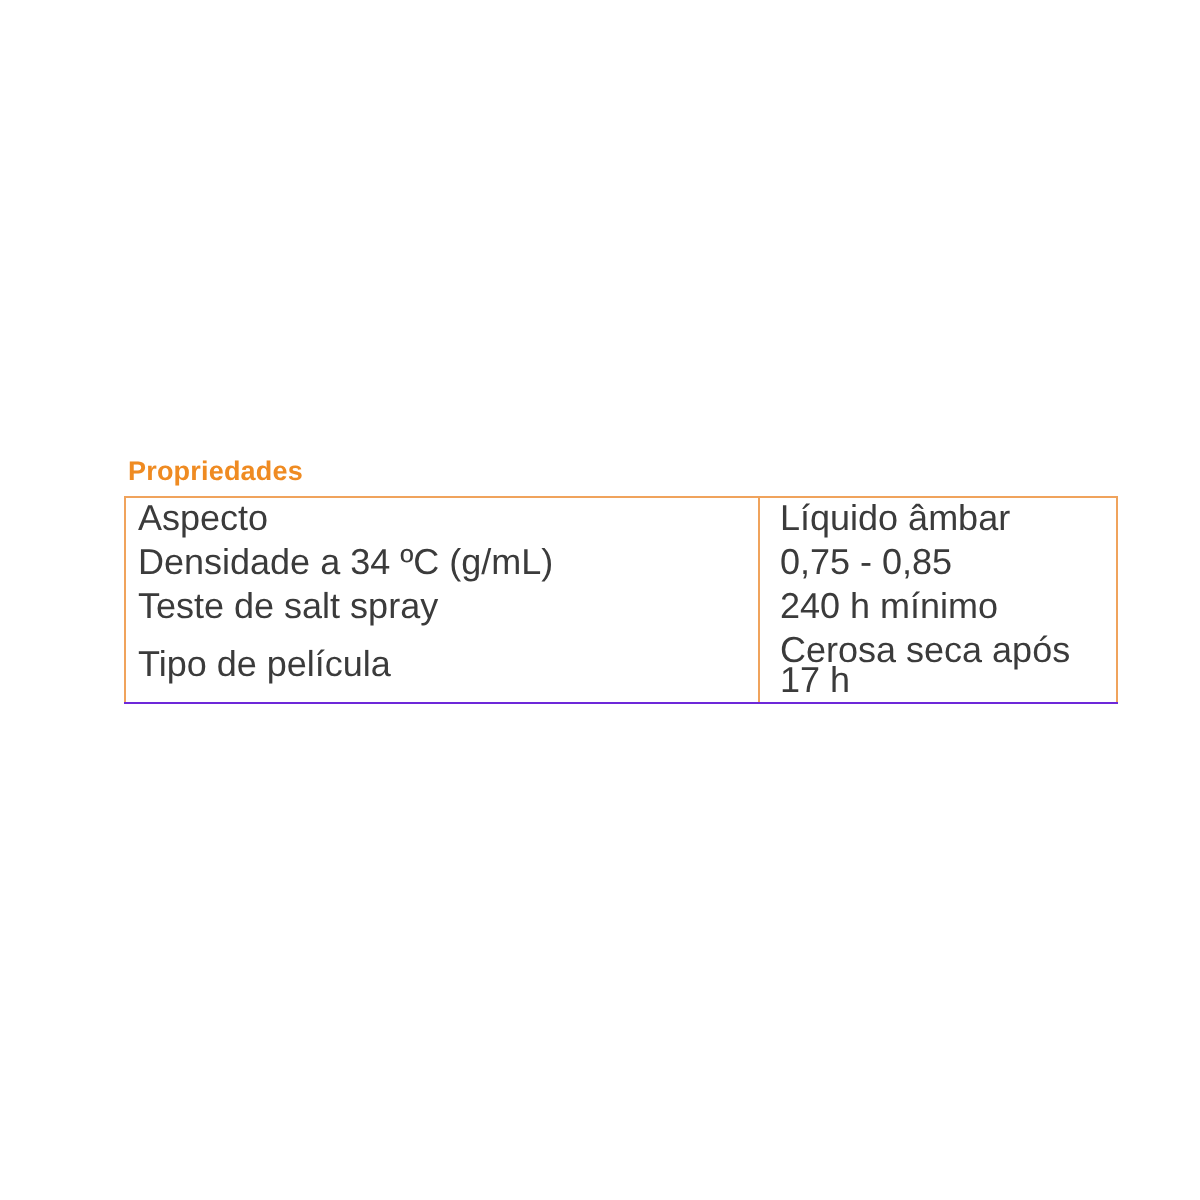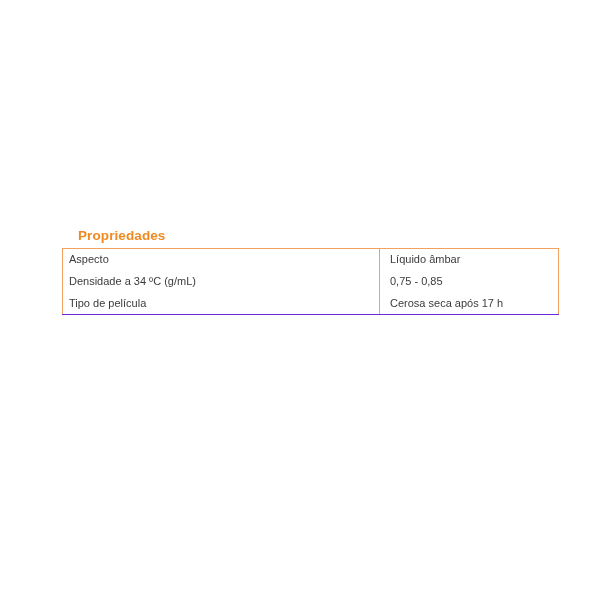--- a/index.html
+++ b/index.html
@@ -24,30 +24,30 @@
     position: absolute;
     left: 62px;
     top: 228px;
     width: 478px;
   }
   .section-title {
     color: #ef8b22;
     font-size: 13.5px;
     font-weight: bold;
     letter-spacing: 0.1px;
-    margin: 0 0 4px 16px;
+    margin: 0 0 4px 2px;
     line-height: 16px;
   }
   table.props {
     border-collapse: collapse;
     width: 478px;
     table-layout: fixed;
   }
   table.props td {
-    font-size: 11px;
+    font-size: 18px;
     color: #3b3b3b;
     line-height: 15px;
     padding: 3.4px 0 3.4px 6px;
     vertical-align: middle;
     border: none;
   }
   table.props td.col-prop {
     width: 310px;
     border-left: 1px solid #f0a35c;
     border-right: 1px solid #f0a35c;
@@ -75,19 +75,23 @@
       <tbody>
         <tr>
           <td class="col-prop">Aspecto</td>
           <td class="col-val">Líquido âmbar</td>
         </tr>
         <tr>
           <td class="col-prop">Densidade a 34 ºC (g/mL)</td>
           <td class="col-val">0,75 - 0,85</td>
         </tr>
         <tr>
+          <td class="col-prop">Teste de salt spray</td>
+          <td class="col-val">240 h mínimo</td>
+        </tr>
+        <tr>
           <td class="col-prop">Tipo de película</td>
           <td class="col-val">Cerosa seca após 17 h</td>
         </tr>
       </tbody>
     </table>
   </div>
 </div>
 
 </body></html>

